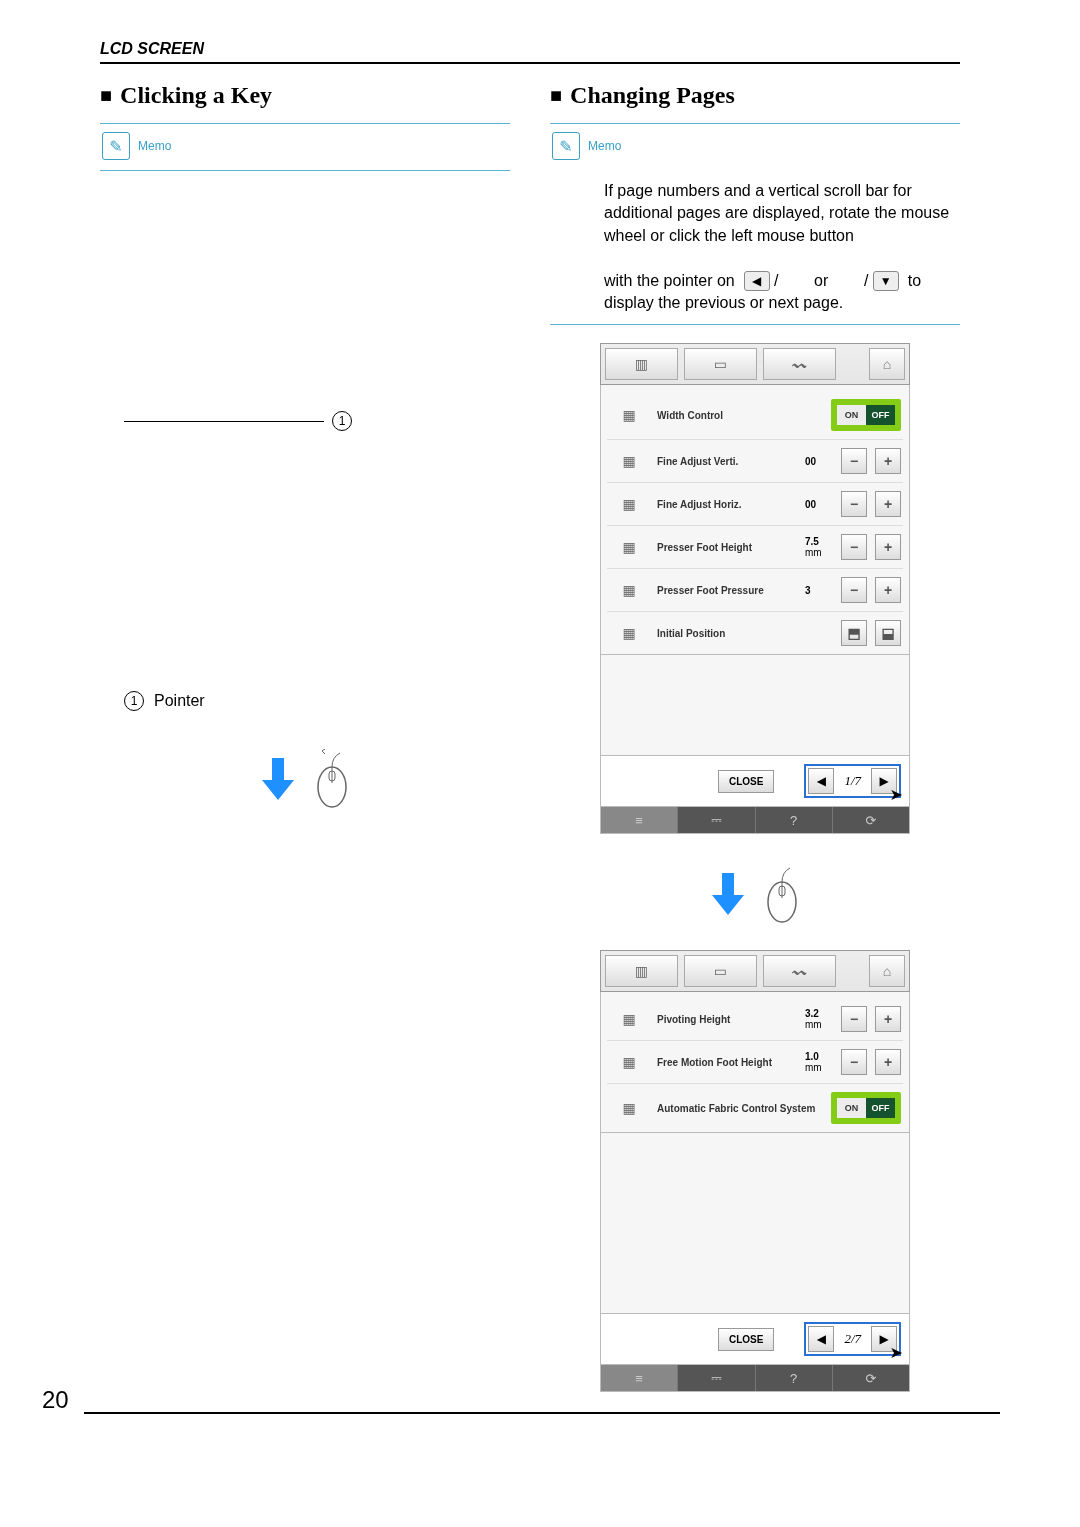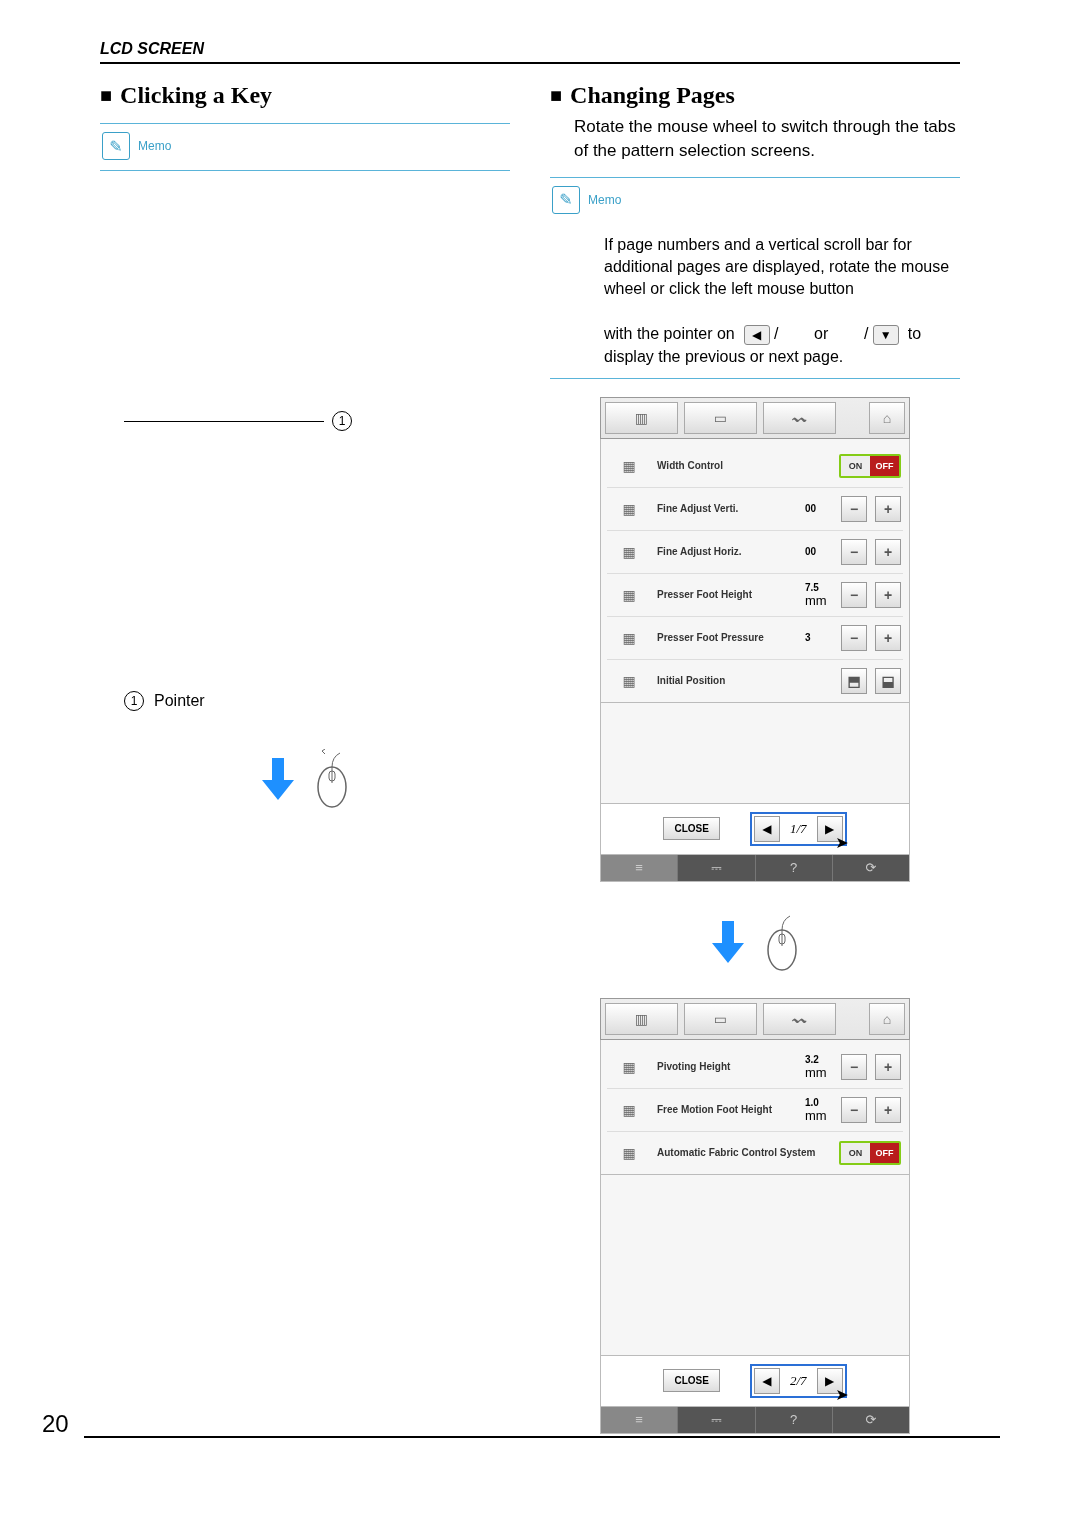--- a/index.html
+++ b/index.html
@@ -93,38 +93,38 @@
     border-bottom:1px solid #ddd;
     gap:8px;
   }
   .row:last-child { border-bottom:none;}
   .row .ricon {
     width:40px; height:26px; display:flex; align-items:center;
     justify-content:center; color:#666; font-size:14px;
   }
   .row .rlabel { flex:1; font-size:10px; font-weight:bold; color:#333; line-height:1.1;}
   .row .rvalue { font-size:10px; font-weight:bold; width:28px; }
-  .row .rvalue .unit{ font-size:13px; display:block; font-weight:normal;}
+  .row .rvalue .unit{ font-size:10px; display:block; font-weight:normal;}
   .btn-minus, .btn-plus, .btn-sq {
     width:24px; height:24px; border:1px solid #999;
     background:linear-gradient(#fff,#ddd);
     display:flex; align-items:center; justify-content:center;
     font-size:14px; font-weight:bold; color:#555;
   }
   .toggle {
-    display:flex; border:2px solid #84cc16; border-radius:2px; overflow:hidden;
+    display:flex; border:6px solid #84cc16; border-radius:2px; overflow:hidden;
     width:58px; height:20px;
   }
   .toggle span{ flex:1; display:flex; align-items:center;justify-content:center; font-size:9px; font-weight:bold;}
   .toggle .on{ background:#ededed; color:#333;}
-  .toggle .off{ background:#b91c1c; color:#fff;}
+  .toggle .off{ background:#14532d; color:#fff;}
   .lcd-spacer { height:100px; border:1px solid #bbb; border-top:none; background:#f6f6f6;}
   .lcd-spacer.short { height:180px;}
   .lcd-pager { border:1px solid #bbb; border-top:none; padding:8px;
-    display:flex; align-items:center; justify-content:center; gap:30px;}
+    display:flex; align-items:center; justify-content:flex-end; gap:30px;}
   .close-btn {
     font-size:10px; font-weight:bold; padding:5px 10px;
     border:1px solid #999; background:linear-gradient(#fff,#ddd);
   }
   .pager {
     display:flex; align-items:center; border:2px solid #2a6fd6;
     padding:2px; gap:2px; position:relative;
   }
   .pager .pg-btn{
     width:24px; height:24px; border:1px solid #999; background:linear-gradient(#fff,#ddd);
@@ -197,21 +197,20 @@
           <path d="M10 2 l3 3 M10 2 l3 -2" stroke="#666" fill="none"></path>
         </svg>
       </div>
     </div>
 
     <div class="col">
       <div class="section-title">
         <span class="sq">■</span>
         <span>Changing Pages</span>
       </div>
-      <div class="body-text">Rotate the mouse wheel to switch through the tabs of the pattern selection screens.</div>
 
       <div class="memo-box">
         <div class="memo-head">
           <span class="memo-icon">✎</span>
           <span class="memo-label">Memo</span>
         </div>
         <div class="memo-text">
           <span>If page numbers and a vertical scroll bar for additional pages are displayed, rotate the mouse wheel or click the left mouse button</span><br><br>
           <span>with the pointer on</span>
           &nbsp;<span class="tiny-nav-btn">◀</span>

